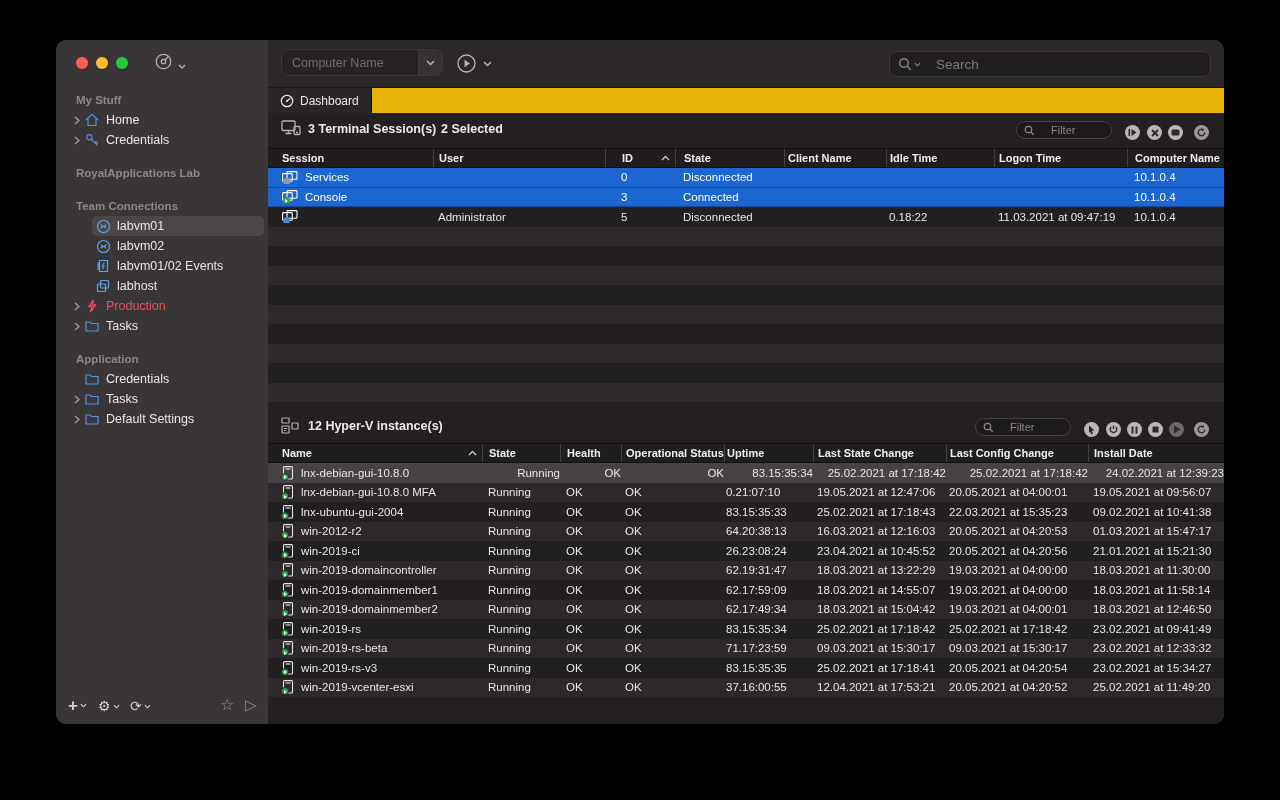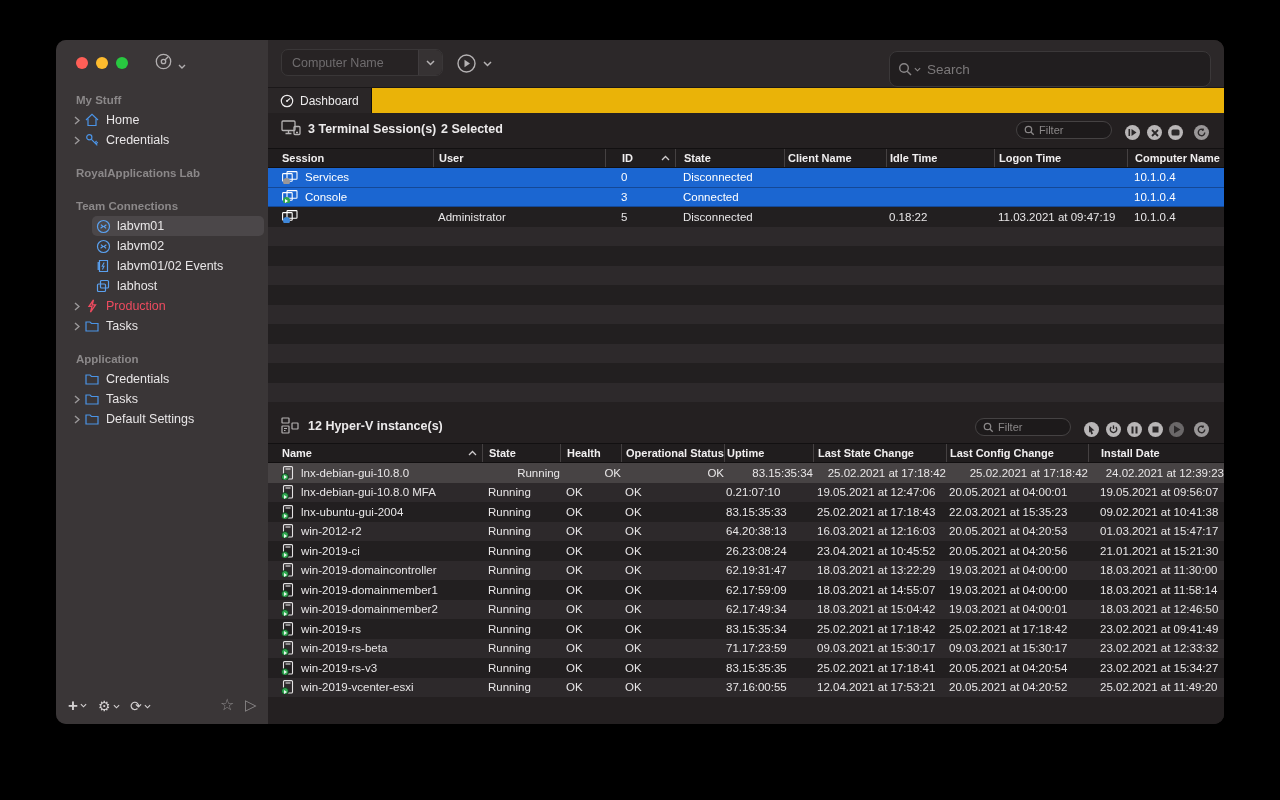--- a/index.html
+++ b/index.html
@@ -34,32 +34,32 @@
   .fbtn .uni{font-size:14px;}
   .dim{color:#8d8a8b;}
   
   .main{flex:1;position:relative;background:#242021;}
   .toolbar{height:48px;background:#2c2829;position:relative;border-bottom:1px solid #1b1819;}
   .combo{position:absolute;left:13px;top:9px;width:162px;height:27px;background:#272324;border:1px solid #3a3738;border-radius:7px;display:flex;overflow:hidden;}
   .combo input{flex:1;background:none;border:none;outline:none;padding:0 10px;color:#dddbdc;font-size:12.5px;font-family:inherit;min-width:0;}
   .combo input::placeholder{color:#6f6c6e;}
   .combo .dd{width:24px;background:#363233;border-left:1px solid #403c3e;display:flex;align-items:center;justify-content:center;}
   .playbtn{position:absolute;left:188px;top:13px;display:flex;align-items:center;gap:6px;color:#b5b2b3;}
-  .search{position:absolute;left:621px;top:11px;width:322px;height:36px;border:1px solid #3b3839;background:#211e1f;border-radius:8px;display:flex;padding:0 8px;gap:6px;}
+  .search{position:absolute;left:621px;top:11px;width:322px;height:26px;border:1px solid #3b3839;background:#211e1f;border-radius:8px;display:flex;padding:0 8px;gap:15px;}
   .search input{flex:1;background:none;border:none;outline:none;color:#dddbdc;font-size:13.5px;font-family:inherit;min-width:0;}
   .search input::placeholder{color:#7b7879;}
   .tabbar{height:25px;background:#eab308;display:flex;}
   .tab{background:#2a2627;display:flex;align-items:center;gap:6px;padding:0 12px;font-size:12px;color:#eceaeb;border-right:1px solid #0e0c0d;}
   .content{position:absolute;top:73px;left:0;right:0;bottom:0;background:#242021;}
   
   .phead{position:absolute;left:0;right:0;height:28px;}
   .phead .pico{position:absolute;left:13px;top:5px;color:#b5b2b3;}
   .ptitle{position:absolute;left:40px;top:7px;font-size:12.5px;font-weight:bold;color:#eceaeb;white-space:nowrap;}
   .psel{position:absolute;left:173px;top:7px;font-size:12.5px;font-weight:bold;color:#eceaeb;}
-  .filter{position:absolute;height:18px;width:96px;background:#1d1a1b;border:1px solid #454243;border-radius:9px;display:flex;align-items:center;gap:4px;padding:0 7px;}
+  .filter{position:absolute;height:18px;width:96px;background:#1d1a1b;border:1px solid #454243;border-radius:9px;display:flex;align-items:center;gap:16px;padding:0 7px;}
   .filter input{flex:1;background:none;border:none;outline:none;color:#dddbdc;font-size:11px;font-family:inherit;min-width:0;}
   .filter input::placeholder{color:#8a8788;}
   .cbtn{position:absolute;width:15px;height:15px;border-radius:50%;background:#b9b6b7;display:flex;align-items:center;justify-content:center;}
   .cbtn.dis{background:#6b6869;}
   .cbtn.dim2{background:#9a9798;}
   
   .thead{position:absolute;left:0;right:0;height:20px;background:#201d1e;border-top:1px solid #121011;border-bottom:1px solid #121011;display:flex;align-items:stretch;font-size:11px;font-weight:bold;color:#f0eeef;}
   .thead .c{display:flex;align-items:center;border-left:1px solid #454142;}
   .thead .c:first-child{border-left:none;}
   .rows{position:absolute;left:0;right:0;}
@@ -77,21 +77,21 @@
   .t6{width:108px;padding-left:3px;}
   .t7{width:133px;padding-left:4px;}
   .t8{flex:1;padding-left:7px;}
   .h1{width:214px;display:flex;align-items:center;gap:7px;padding-left:14px;}
   .h2{width:78px;padding-left:6px;}
   .h3{width:61px;padding-left:6px;}
   .h4{width:103px;padding-left:4px;}
   .h5{width:89px;padding-left:2px;}
   .h6{width:133px;padding-left:4px;}
   .h7{width:142px;padding-left:3px;}
-  .h8{flex:1;padding-left:12px;}
+  .h8{flex:1;padding-left:5px;}
   .sort{margin-left:auto;margin-right:5px;color:#cfccce;display:flex;}
   .sessic{position:relative;width:16px;height:13px;flex:none;}
   .sdot{position:absolute;left:1px;bottom:-1px;width:7px;height:7px;border-radius:50%;}
   .sdot.play::after{content:"";position:absolute;left:2.4px;top:1.6px;border-left:3px solid #fff;border-top:2px solid transparent;border-bottom:2px solid transparent;}
   .vmic{position:relative;width:12px;height:14px;flex:none;}
   .vdot{position:absolute;left:-1px;bottom:-1px;width:8px;height:8px;border-radius:50%;background:#2fa84f;border:1px solid #16331f;}
   .vdot::after{content:"";position:absolute;left:2.2px;top:1.4px;border-left:3px solid #eaf5ee;border-top:2px solid transparent;border-bottom:2px solid transparent;}
 </style>
 </head>
 <body>

